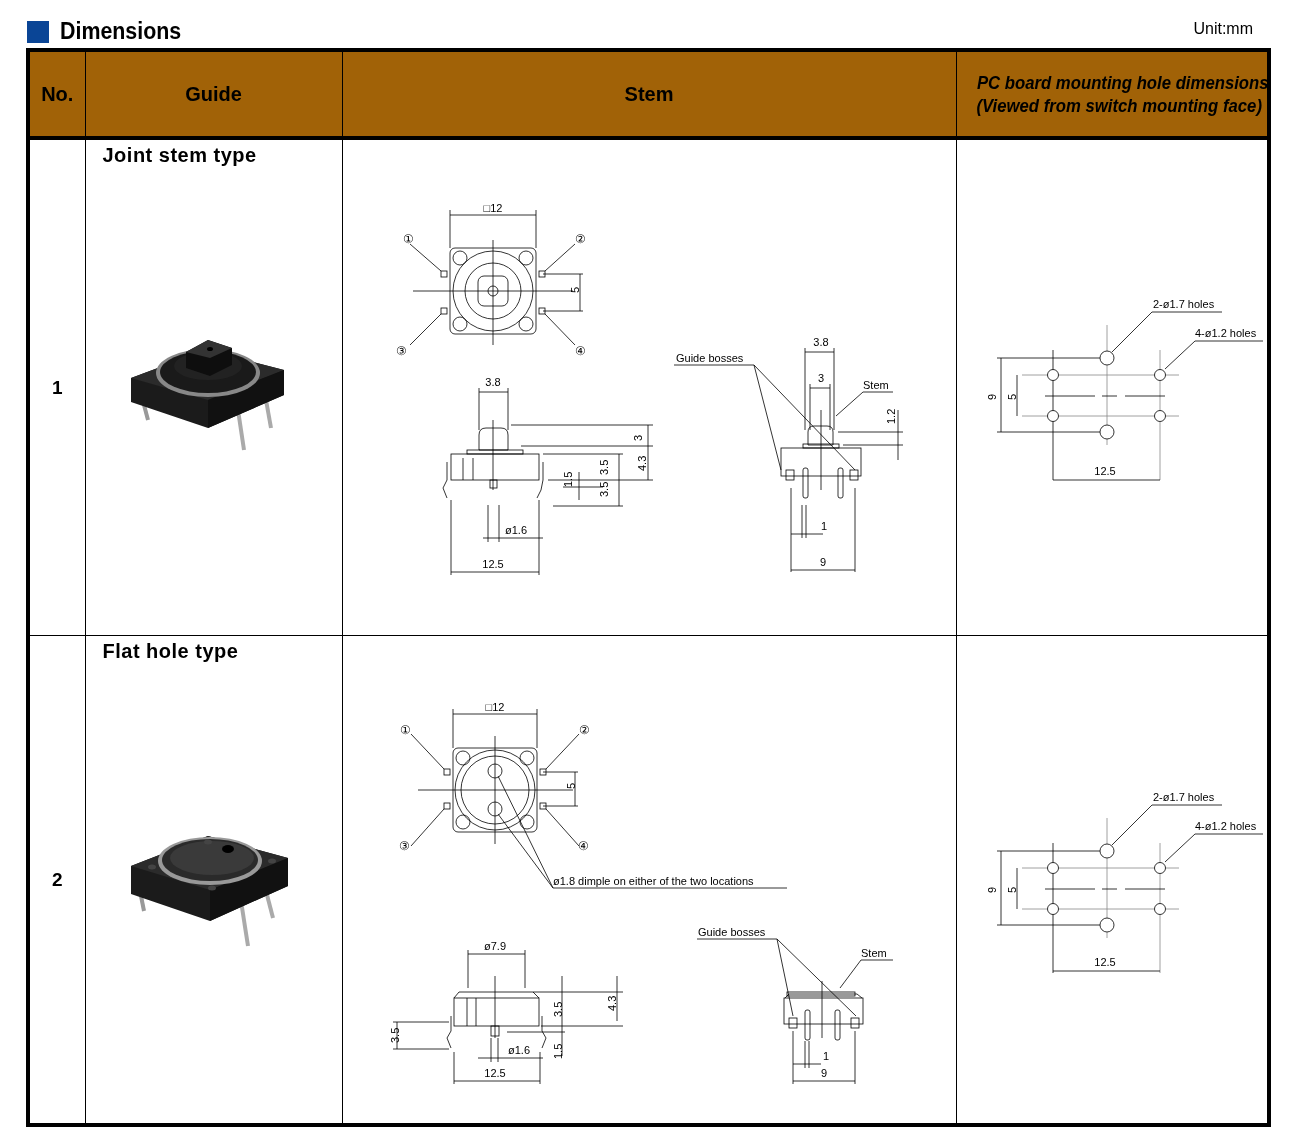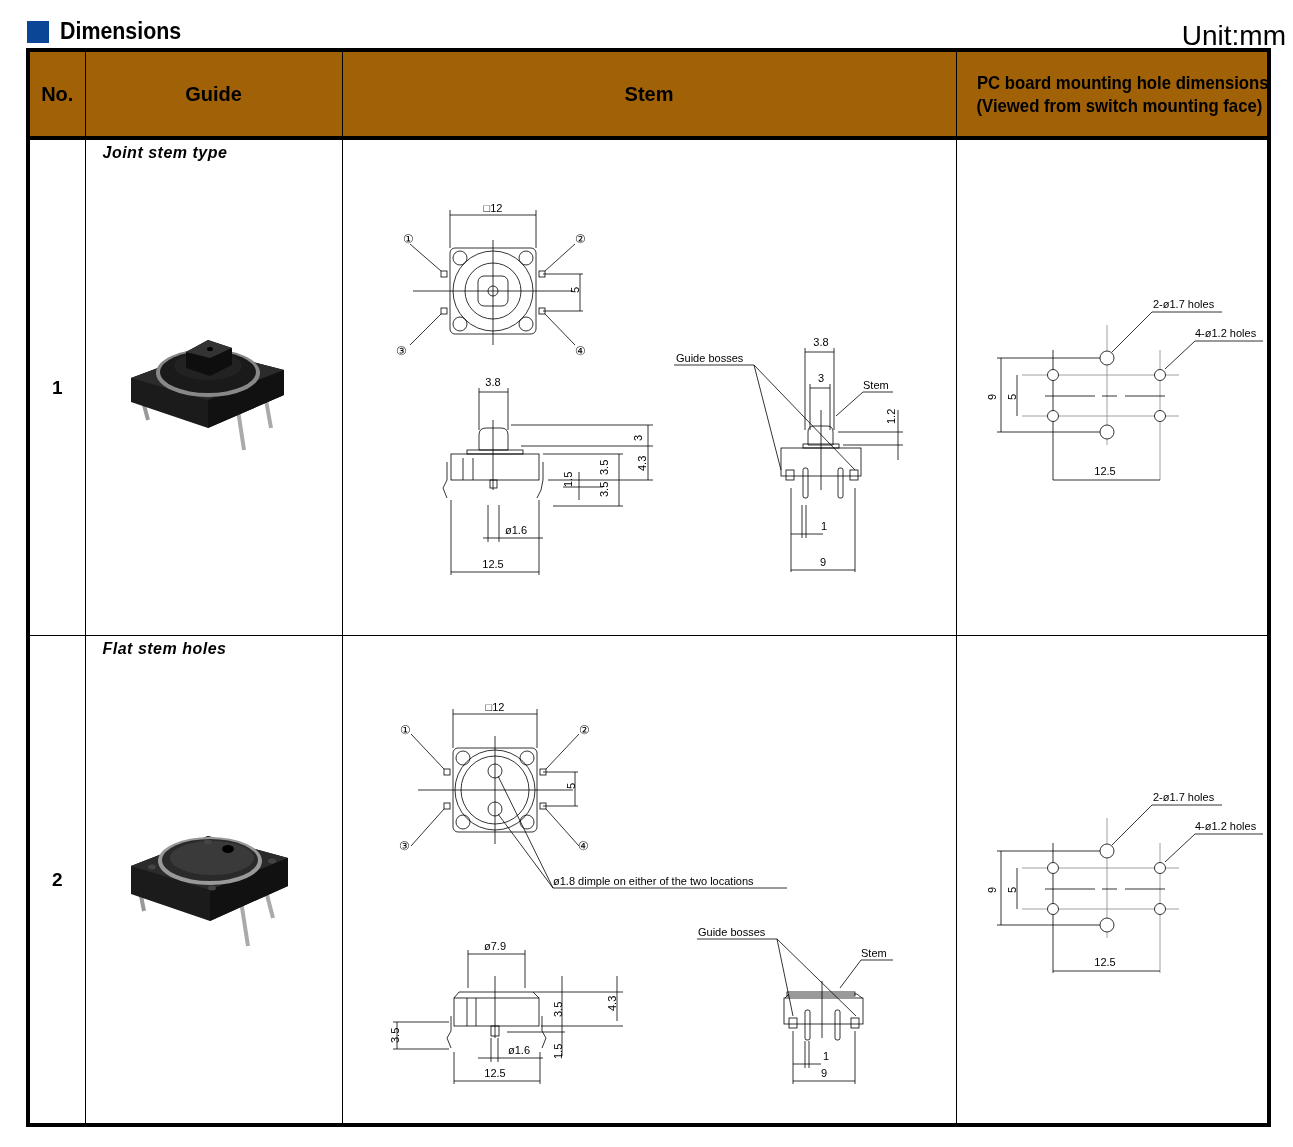--- a/index.html
+++ b/index.html
@@ -1,29 +1,29 @@
 <!DOCTYPE html>
 <html><head>
 <meta charset="utf-8">
 <style>
   html,body{margin:0;padding:0;background:#fff;}
   body{width:1293px;height:1147px;position:relative;font-family:"Liberation Sans",sans-serif;color:#000;overflow:hidden;}
-  .title-bar{position:absolute;left:27px;top:18px;width:1243px;height:30px;padding-left:16px;}
+  .title-bar{position:absolute;left:27px;top:18px;width:1243px;height:30px;}
   .title-square{position:absolute;left:0;top:3px;width:22px;height:22px;background:#0a4596;}
   .title-text{position:absolute;left:33px;top:0;font-size:23px;font-weight:bold;letter-spacing:0px;transform:scaleX(0.93);transform-origin:left;}
-  .unit-text{position:absolute;right:0;top:2px;font-size:28px;}
+  .unit-text{position:absolute;right:17px;top:2px;font-size:16px;}
   table{position:absolute;left:26px;top:48px;width:1245px;border-collapse:collapse;border:4px solid #000;table-layout:fixed;}
   th{background:#a16207;font-weight:bold;font-size:20px;height:84px;border-right:1.5px solid #000;border-bottom:4px solid #000;padding:0;}
-  th.pc{font-size:19px;line-height:23px;transform:scaleX(1);}
+  th.pc{font-size:19px;line-height:23px;transform:scaleX(1);font-style:italic;}
   th.pc span{display:inline-block;transform:scaleX(0.88);white-space:nowrap;}
   td{border-right:1.5px solid #000;border-bottom:1.5px solid #000;vertical-align:top;padding:0;position:relative;}
   tr.r1 td{height:495px;}
   tr.r2 td{height:487px;}
   .no{text-align:center;vertical-align:middle;font-weight:bold;font-size:19px;}
-  .type-label{position:absolute;left:17px;top:4px;font-size:16px;font-weight:bold;letter-spacing:0.5px;font-style:italic;}
+  .type-label{position:absolute;left:17px;top:4px;font-size:20px;font-weight:bold;letter-spacing:0.5px;}
   .photo{position:absolute;left:40px;top:170px;}
   svg text{font-family:"Liberation Sans",sans-serif;}
   .cell-svg{position:absolute;left:0;top:0;}
 </style>
 </head>
 <body>
 
 <div class="title-bar">
   <div class="title-square"></div>
   <div class="title-text">Dimensions</div>
@@ -218,21 +218,21 @@
           <text x="32" y="259" fill="#000" stroke="none" transform="rotate(-90 36 256)">9</text>
           <text x="52" y="259" fill="#000" stroke="none" transform="rotate(-90 56 256)">5</text>
           <text x="148" y="335" text-anchor="middle" fill="#000" stroke="none">12.5</text>
         </svg>
       </td>
     </tr>
 
     <tr class="r2">
       <td class="no">2</td>
       <td>
-        <div class="type-label">Flat stem holes</div>
+        <div class="type-label">Flat hole type</div>
         <svg class="photo" width="175" height="150" viewBox="0 0 175 150">
           <path d="M115 95 L122 140" stroke="#aaa" stroke-width="4" fill="none"></path>
           <path d="M140 85 L147 112" stroke="#aaa" stroke-width="4" fill="none"></path>
           <path d="M15 90 L18 105" stroke="#999" stroke-width="4" fill="none"></path>
           <polygon points="5,60 82,30 162,52 162,80 84,115 5,88" fill="#1b1b1b"></polygon>
           <polygon points="5,60 82,30 162,52 84,84" fill="#2b2b2b"></polygon>
           <polygon points="84,84 162,52 162,80 84,115" fill="#111"></polygon>
           <ellipse cx="84" cy="55" rx="52" ry="24" fill="#999"></ellipse>
           <ellipse cx="84" cy="54" rx="48" ry="21" fill="#2a2a2a"></ellipse>
           <ellipse cx="86" cy="52" rx="42" ry="17" fill="#3a3a3a"></ellipse>

